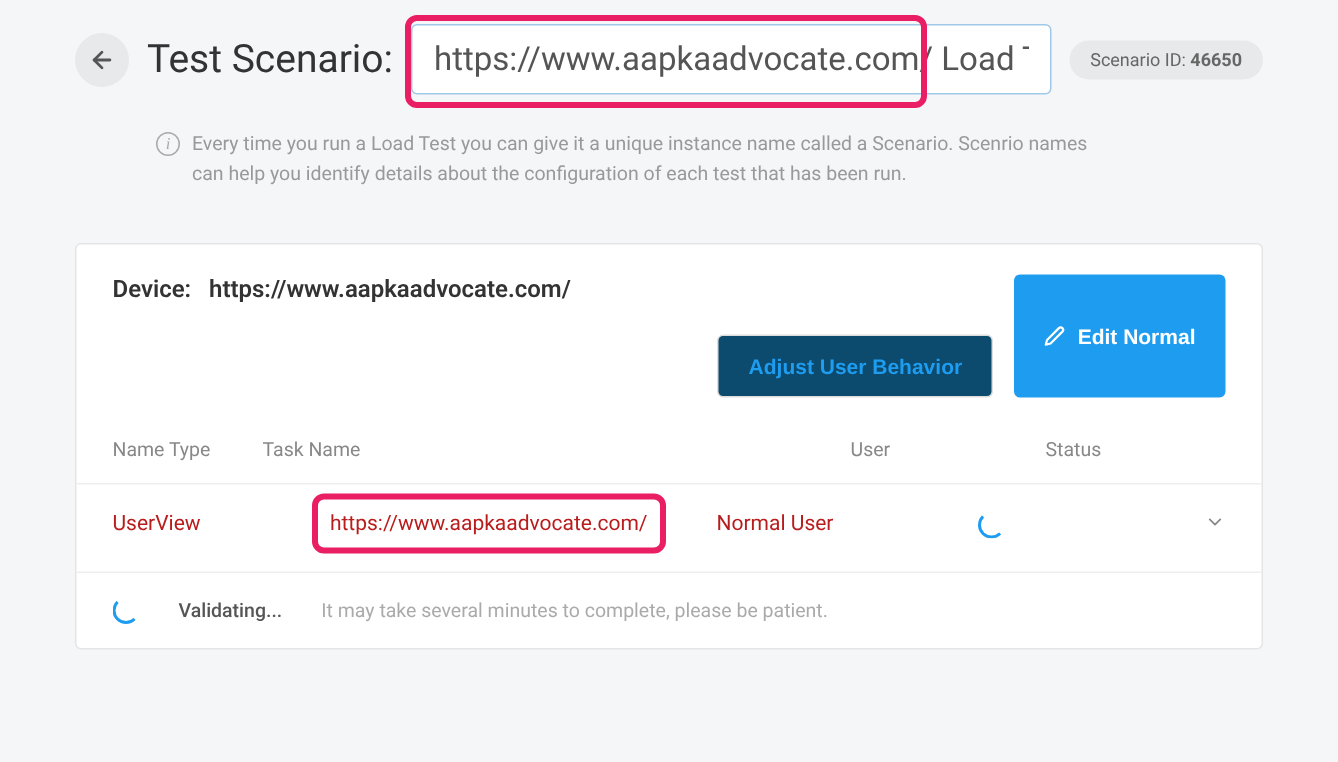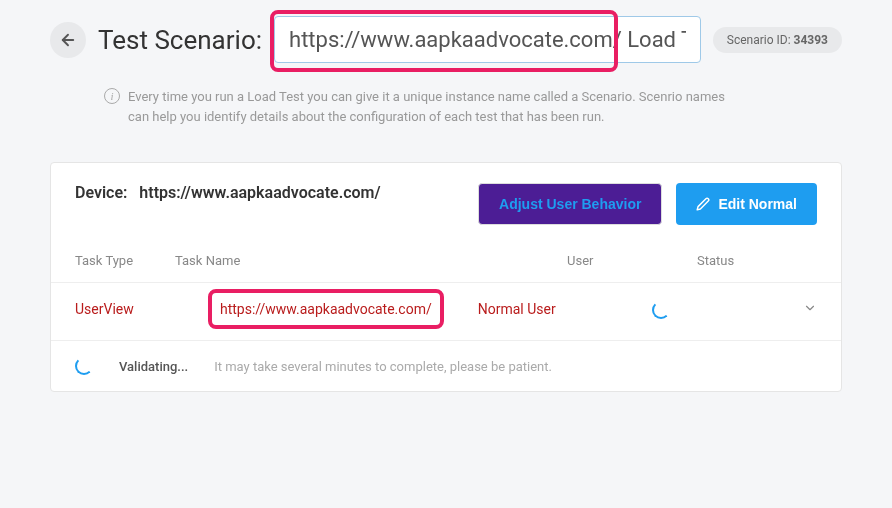--- a/index.html
+++ b/index.html
@@ -124,23 +124,24 @@
       border-radius: 4px;
       font-size: 14px;
       font-weight: 600;
       cursor: pointer;
       display: flex;
       align-items: center;
       gap: 8px;
       border: none;
     }
     .btn-outline {
-      background: #4c1d95;
+      background: #0c4a6e;
       border: 1px solid #ddd;
       color: #1e9df0;
+      margin-top: 40px;
     }
     .btn-primary {
       background: #1e9df0;
       color: #fff;
     }
     .btn-primary svg { width: 14px; height: 14px; }
     .table-head {
       display: flex;
       padding: 8px 24px 14px 24px;
       font-size: 13px;
@@ -210,21 +211,21 @@
           <polyline points="12 19 5 12 12 5"></polyline>
         </svg>
     </div>
     <div class="scenario-label">Test Scenario:</div>
     <div class="scenario-input-wrap">
       <input class="scenario-input" type="text" value="https://www.aapkaadvocate.com/ Load Test" style="">
       <div class="highlight-box-1"></div>
     </div>
     <div class="scenario-id-badge">
       <span>Scenario ID:</span>
-      <b>34393</b>
+      <b>46650</b>
     </div>
   </div>
 
   <div class="info-row">
     <div class="info-icon">i</div>
     <div class="info-text">Every time you run a Load Test you can give it a unique instance name called a Scenario. Scenrio names can help you identify details about the configuration of each test that has been run.</div>
   </div>
 
   <div class="card">
     <div class="card-header">
@@ -240,21 +241,21 @@
         <button class="btn btn-primary">
           <svg viewBox="0 0 24 24" fill="none" stroke="#fff" stroke-width="2.5" stroke-linecap="round" stroke-linejoin="round">
               <path d="M17 3a2.8 2.8 0 1 1 4 4L7.5 20.5 2 22l1.5-5.5L17 3z"></path>
             </svg>
           <span>Edit Normal</span>
         </button>
       </div>
     </div>
 
     <div class="table-head">
-      <div class="col-tasktype">Task Type</div>
+      <div class="col-tasktype">Name Type</div>
       <div class="col-taskname">Task Name</div>
       <div class="col-delay">User</div>
       <div class="col-status">Status</div>
       <div class="col-expand"></div>
     </div>
 
     <div class="table-row">
       <div class="col-tasktype">UserView</div>
       <div class="col-taskname">
         <span class="taskname-wrap">

